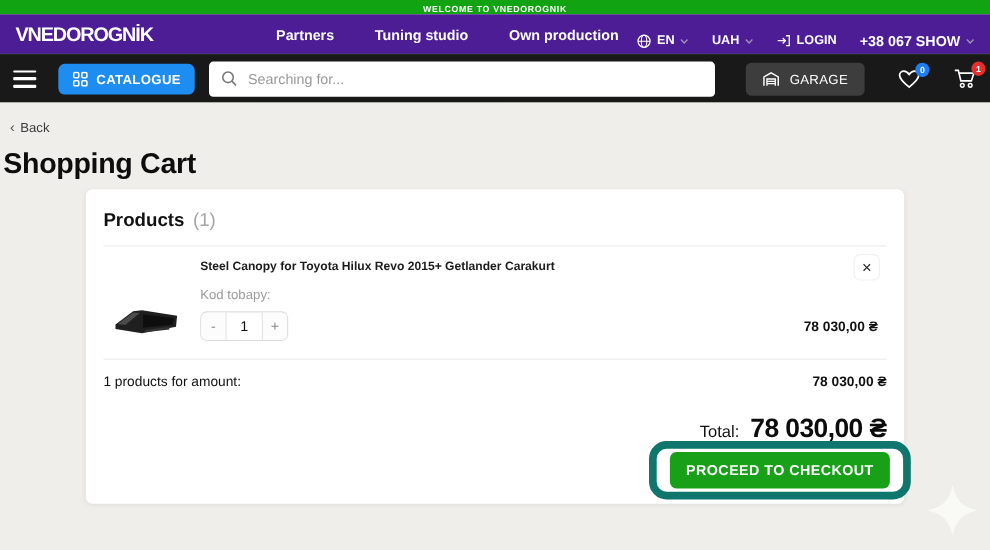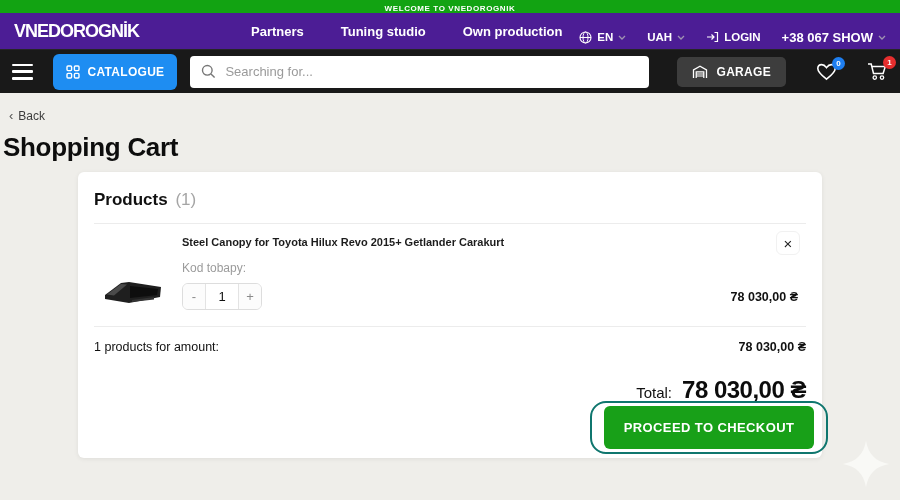--- a/index.html
+++ b/index.html
@@ -29,39 +29,39 @@
   .h-chip.phone { font-size:13px; }
   .chev { display:flex; align-items:center; opacity:.75; }
   
   .header2 {
     height:44px; background:#191919; border-top:1px solid #262626;
     display:flex; align-items:center; padding:0 12px;
   }
   .hamburger { width:22px; height:16px; display:flex; flex-direction:column; justify-content:space-between; cursor:pointer; }
   .hamburger span { height:2.6px; background:#fff; border-radius:1px; }
   .catalogue-btn {
-    margin-left:20px; height:36px; padding:0 13px;
+    margin-left:20px; height:28px; padding:0 13px;
     background:#1e8df2; border:none; border-radius:6px;
     color:#fff; font-size:12px; font-weight:bold; letter-spacing:.3px;
     display:flex; align-items:center; gap:8px; cursor:pointer;
     font-family:"Liberation Sans", sans-serif;
   }
   .search {
     margin-left:13px; width:490px; height:32px; background:#fff;
     border-radius:4px; display:flex; align-items:center; padding:0 11px; gap:9px;
   }
   .search input {
     border:none; outline:none; flex:1; font-size:13px; color:#333;
     font-family:"Liberation Sans", sans-serif; background:transparent;
   }
   .search input::placeholder { color:#9a9a9a; }
   .garage-btn {
     margin-left:28px; height:30px; padding:0 15px;
     background:#3d3d3d; border:none; border-radius:5px;
-    color:#fff; font-size:12px; font-weight:bold; letter-spacing:.3px;
+    color:#fff; font-size:12px; font-weight:normal; letter-spacing:.3px;
     display:flex; align-items:center; gap:9px; cursor:pointer;
     font-family:"Liberation Sans", sans-serif;
   }
   .icon-wrap { position:relative; margin-left:30px; cursor:pointer; display:flex; align-items:center; }
   .badge {
     position:absolute; top:-6px; right:-8px; min-width:13px; height:13px;
     border-radius:7px; color:#fff; font-size:8px; font-weight:bold;
     display:flex; align-items:center; justify-content:center; padding:0 2px;
   }
   .badge.blue { background:#1e7ef0; }
@@ -107,21 +107,21 @@
   .product-price { margin-left:auto; font-size:12.5px; font-weight:bold; color:#111; }
   .summary-row { display:flex; align-items:center; padding:13px 16px 10px; }
   .summary-label { font-size:12.5px; color:#111; }
   .summary-price { margin-left:auto; font-size:12.5px; font-weight:bold; color:#111; }
   .total-row { display:flex; justify-content:flex-end; align-items:baseline; gap:10px; padding:12px 16px 0; }
   .total-label { font-size:15px; color:#111; }
   .total-price { font-size:24px; font-weight:bold; color:#0c0c0c; letter-spacing:-.5px; }
   
   .checkout-highlight {
     position:absolute; left:590px; top:401px; width:238px; height:53px;
-    border:2px solid #0f766e; border-radius:16px; background:transparent;
+    border:7px solid #0f766e; border-radius:16px; background:transparent;
     display:flex; padding:3px 12px;
   }
   .checkout-btn {
     flex:1; background:#18a018; border:none; border-radius:6px;
     color:#fff; font-size:13px; font-weight:bold; letter-spacing:.4px;
     cursor:pointer; font-family:"Liberation Sans", sans-serif;
   }
   
   .sparkle { position:absolute; left:843px; top:441px; }
 </style>

